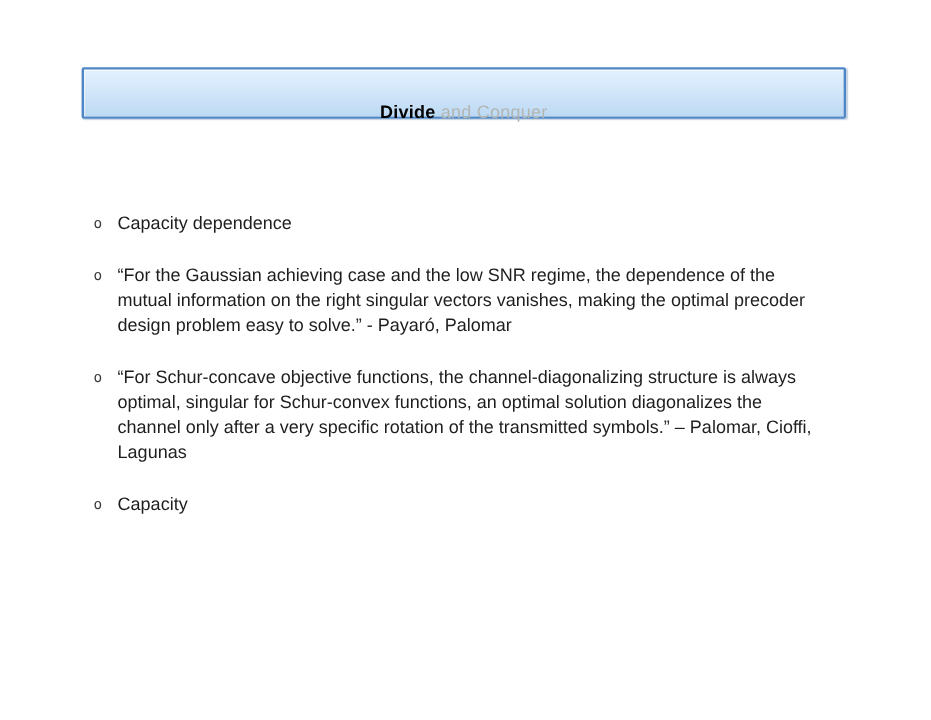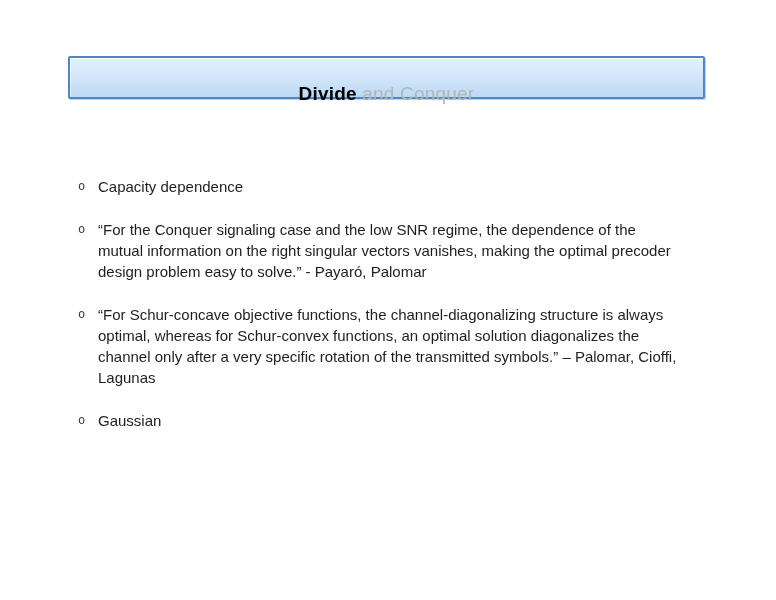--- a/index.html
+++ b/index.html
@@ -26,21 +26,21 @@
     border-radius: 2px;
     background: linear-gradient(to bottom, #e3f1fd 0%, #d3e7fa 45%, #bcd9f4 100%);
     box-shadow: 1px 1px 1px rgba(120, 150, 185, 0.45),
                 inset 0 1px 0 rgba(255, 255, 255, 0.85),
                 inset 1px 0 0 rgba(255, 255, 255, 0.5);
     display: flex;
     align-items: center;
     justify-content: center;
   }
   .title-text {
-    font-size: 19px;
+    font-size: 15px;
     letter-spacing: 0.2px;
     white-space: pre;
     margin-top: 32px;
   }
   .title-emphasis {
     color: #000000;
     font-weight: 700;
   }
   .title-rest {
     color: #b2b6b3;
@@ -88,24 +88,24 @@
 </div>
 
 <div class="content">
   <ul class="bullet-list">
     <li class="bullet-item">
       <span class="bullet-marker">o</span>
       <span class="bullet-text">Capacity dependence</span>
     </li>
     <li class="bullet-item">
       <span class="bullet-marker">o</span>
-      <span class="bullet-text">“For the Conquer signaling case and the low SNR regime, the dependence of the mutual information on the right singular vectors vanishes, making the optimal precoder design problem easy to solve.”  - Payaró, Palomar</span>
+      <span class="bullet-text">“For the Gaussian achieving case and the low SNR regime, the dependence of the mutual information on the right singular vectors vanishes, making the optimal precoder design problem easy to solve.”  - Payaró, Palomar</span>
     </li>
     <li class="bullet-item">
       <span class="bullet-marker">o</span>
-      <span class="bullet-text">“For Schur-concave objective functions, the channel-diagonalizing structure is always optimal, whereas for Schur-convex functions, an optimal solution diagonalizes the channel only after a very specific rotation of the transmitted symbols.” – Palomar, Cioffi, Lagunas</span>
+      <span class="bullet-text">“For Schur-concave objective functions, the channel-diagonalizing structure is always optimal, singular for Schur-convex functions, an optimal solution diagonalizes the channel only after a very specific rotation of the transmitted symbols.” – Palomar, Cioffi, Lagunas</span>
     </li>
     <li class="bullet-item">
       <span class="bullet-marker">o</span>
-      <span class="bullet-text">Gaussian</span>
+      <span class="bullet-text">Capacity</span>
     </li>
   </ul>
 </div>
 
 </body></html>

